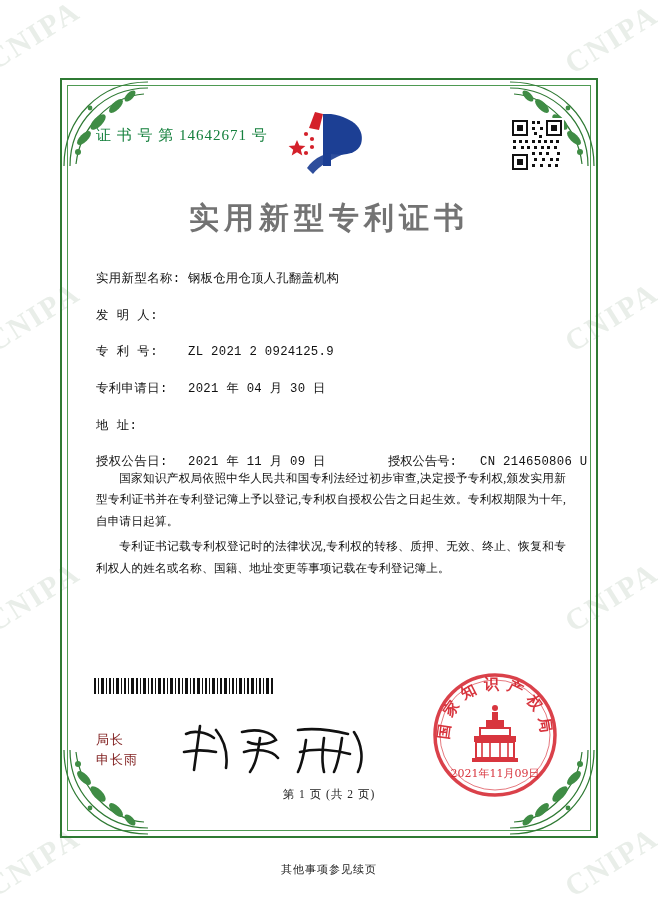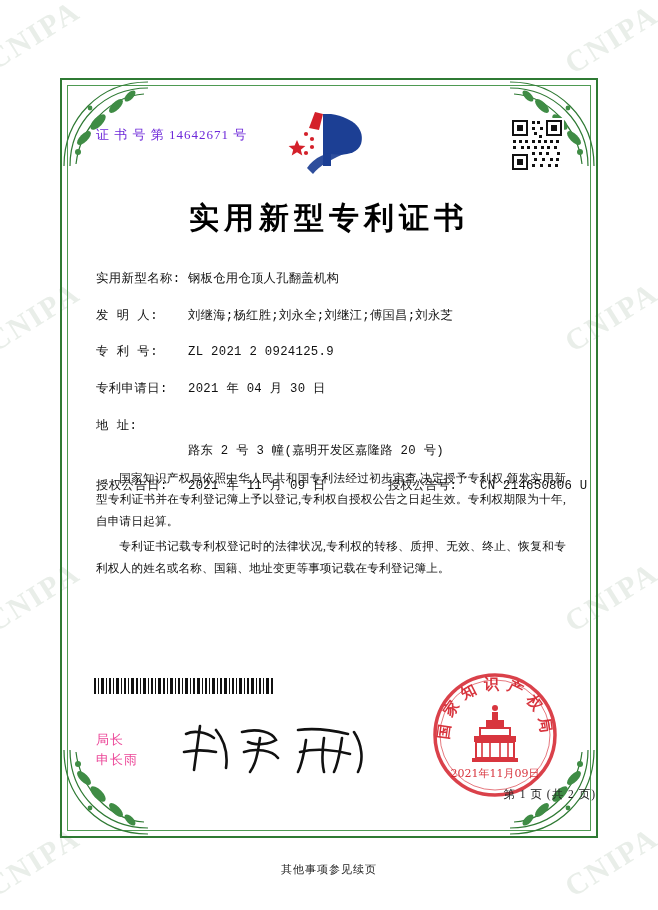--- a/index.html
+++ b/index.html
@@ -50,39 +50,39 @@
   .c-bl{left:-2px;bottom:-2px;transform:scaleY(-1);}
   .c-br{right:-2px;bottom:-2px;transform:scale(-1,-1);}
 
   
   .content{
     position:absolute;
     left:0;top:0;width:100%;height:100%;
   }
   .cert-no{
     position:absolute;left:34px;top:46px;
-    font-size:13px;color:#6d28d9;
+    font-size:15px;color:#15803d;
     letter-spacing:1px;
   }
   .qr{
     position:absolute;right:32px;top:38px;
     width:54px;height:54px;
   }
   .logo{
     position:absolute;left:50%;top:30px;
     transform:translateX(-50%);
     width:100px;height:70px;
   }
   .title{
     position:absolute;left:0;top:118px;width:100%;
     text-align:center;
     font-size:30px;
     font-weight:bold;
     letter-spacing:5px;
-    color:#000000;
+    color:#737373;
     font-family:"DejaVu Serif", serif;
   }
 
   .fields{
     position:absolute;
     left:34px;top:190px;
     width:470px;
     font-size:12.3px;
     color:#111;
     line-height:1.6;
@@ -125,31 +125,31 @@
     width:180px;height:16px;
   }
 
   .seal{
     position:absolute;right:36px;top:590px;
     width:130px;height:130px;
   }
 
   .signblock{
     position:absolute;left:34px;top:650px;
-    font-size:13px;line-height:1.55;color:#ec4899;
+    font-size:13px;line-height:1.55;color:#7f1d1d;
     letter-spacing:1px;
   }
   .signature{
     position:absolute;left:110px;top:640px;
     width:210px;height:60px;
   }
 
   .pagenum{
     position:absolute;left:0;bottom:34px;width:100%;
-    text-align:right;font-size:11.5px;color:#222;
+    text-align:center;font-size:11.5px;color:#222;
     letter-spacing:1px;
   }
   .footnote{
     position:absolute;left:0;top:862px;width:100%;
     text-align:center;font-size:11px;color:#222;
     letter-spacing:1px;
   }
 </style>
 </head>
 <body>
@@ -306,34 +306,32 @@
 
     <div class="title">实用新型专利证书</div>
 
     <div class="fields">
       <div class="row">
         <div class="lbl">实用新型名称:</div>
         <div class="val">钢板仓用仓顶人孔翻盖机构</div>
       </div>
       <div class="row">
         <div class="lbl">发  明  人:</div>
-        <div class="val">刘继海;杨红胜;刘永全;刘继江;傅国昌;刘永芝</div>
       </div>
       <div class="row">
         <div class="lbl">专  利  号:</div>
         <div class="val">ZL 2021 2 0924125.9</div>
       </div>
       <div class="row">
         <div class="lbl">专利申请日:</div>
         <div class="val">2021 年 04 月 30 日</div>
       </div>
       <div class="row">
         <div class="lbl">地        址:</div>
       </div>
-      <div class="indent">路东 2 号 3 幢(嘉明开发区嘉隆路 20 号)</div>
       <div class="row two">
         <div class="lbl">授权公告日:</div>
         <div class="val">2021 年 11 月 09 日</div>
         <div class="lbl2">授权公告号:</div>
         <div class="val">CN 214650806 U</div>
       </div>
     </div>
 
     <div class="para">
       <p>国家知识产权局依照中华人民共和国专利法经过初步审查,决定授予专利权,颁发实用新型专利证书并在专利登记簿上予以登记,专利权自授权公告之日起生效。专利权期限为十年,自申请日起算。</p>

